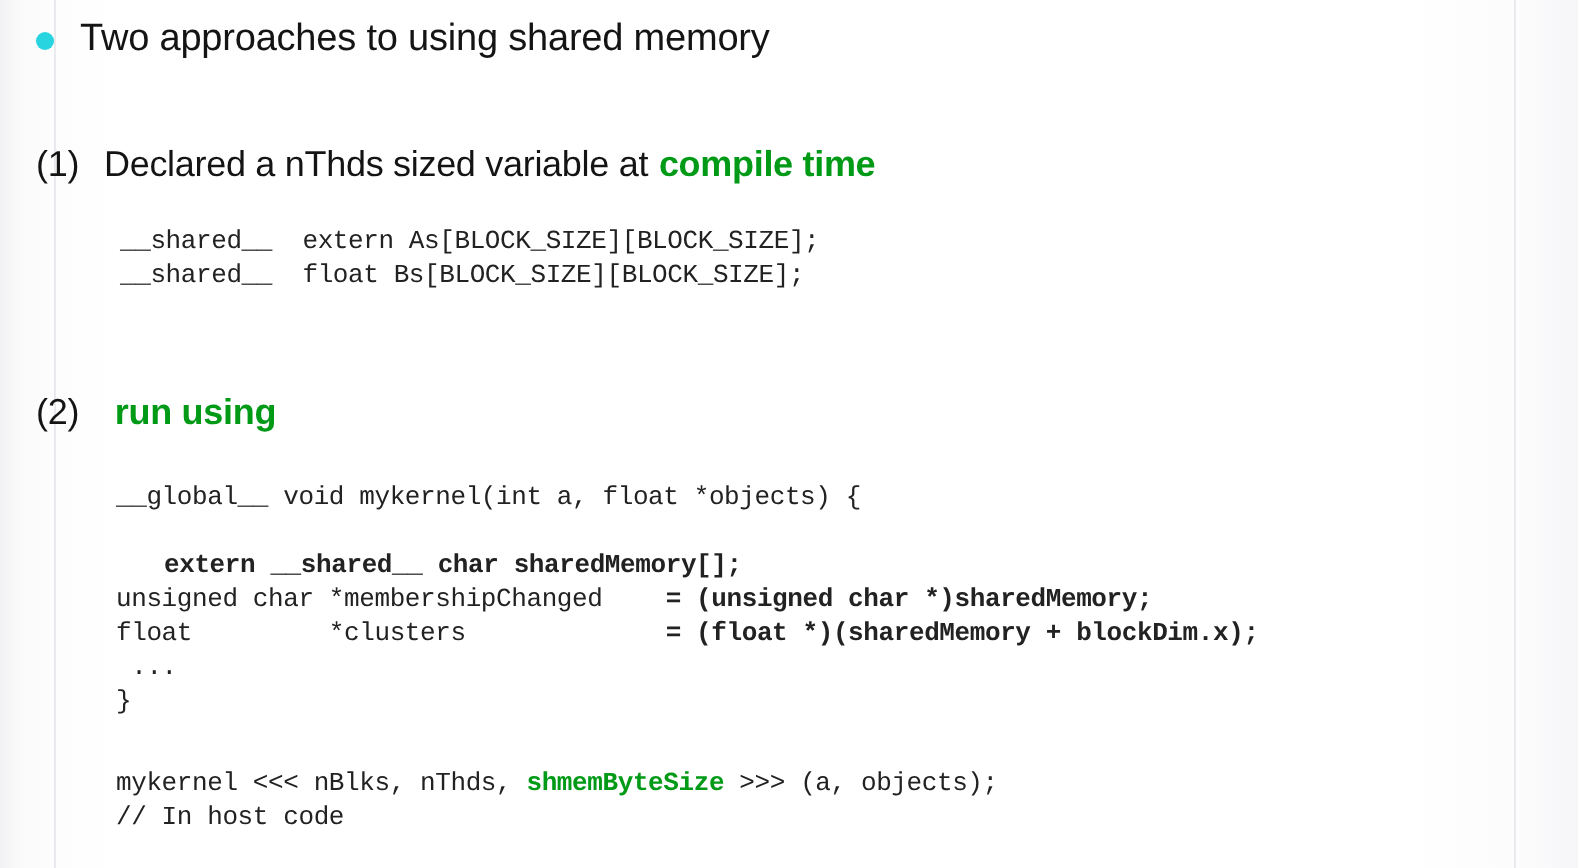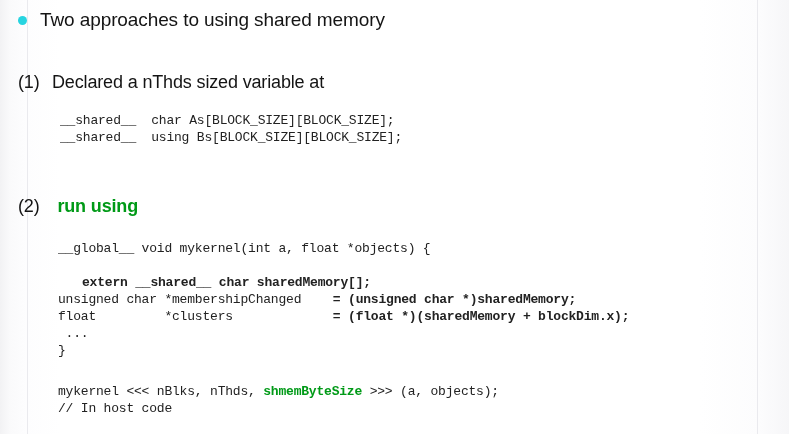--- a/index.html
+++ b/index.html
@@ -118,23 +118,24 @@
   <div class="edge-rule right"></div>
 
   <div class="bullet-row">
     <span class="bullet-dot" style="background: rgb(39, 212, 224);"></span>
     <span class="bullet-text">Two approaches to using shared memory</span>
   </div>
 
   <div class="heading" id="heading-1">
     <span class="num">(1)</span>
     <span class="lead">Declared a nThds sized variable at</span>
+    <span class="accent" style="color: rgb(0, 154, 23);">compile time</span>
   </div>
 
-  <div class="code" id="code-1"><div><span>__shared__  char As[BLOCK_SIZE][BLOCK_SIZE];</span></div><div><span>__shared__  using Bs[BLOCK_SIZE][BLOCK_SIZE];</span></div></div>
+  <div class="code" id="code-1"><div><span>__shared__  extern As[BLOCK_SIZE][BLOCK_SIZE];</span></div><div><span>__shared__  float Bs[BLOCK_SIZE][BLOCK_SIZE];</span></div></div>
 
   <div class="heading" id="heading-2">
     <span class="num">(2)</span>
     <span class="accent" style="color: rgb(0, 154, 23);">run using</span>
   </div>
 
   <div class="code" id="code-2"><div><span>__global__ void mykernel(int a, float *objects) {</span></div><div class="blank">&nbsp;</div><div><span class="b">extern __shared__ char sharedMemory[];</span></div><div><span>unsigned char *membershipChanged </span><span class="b">= (unsigned char *)sharedMemory;</span></div><div><span>float         *clusters          </span><span class="b">= (float *)(sharedMemory + blockDim.x);</span></div><div><span> ...</span></div><div><span>}</span></div></div>
 
   <div class="code" id="code-3"><div><span>mykernel &lt;&lt;&lt; nBlks, nThds, </span><span class="g" style="color: rgb(0, 154, 23);">shmemByteSize</span><span> &gt;&gt;&gt; (a, objects);</span></div><div><span>// In host code</span></div></div>
 

